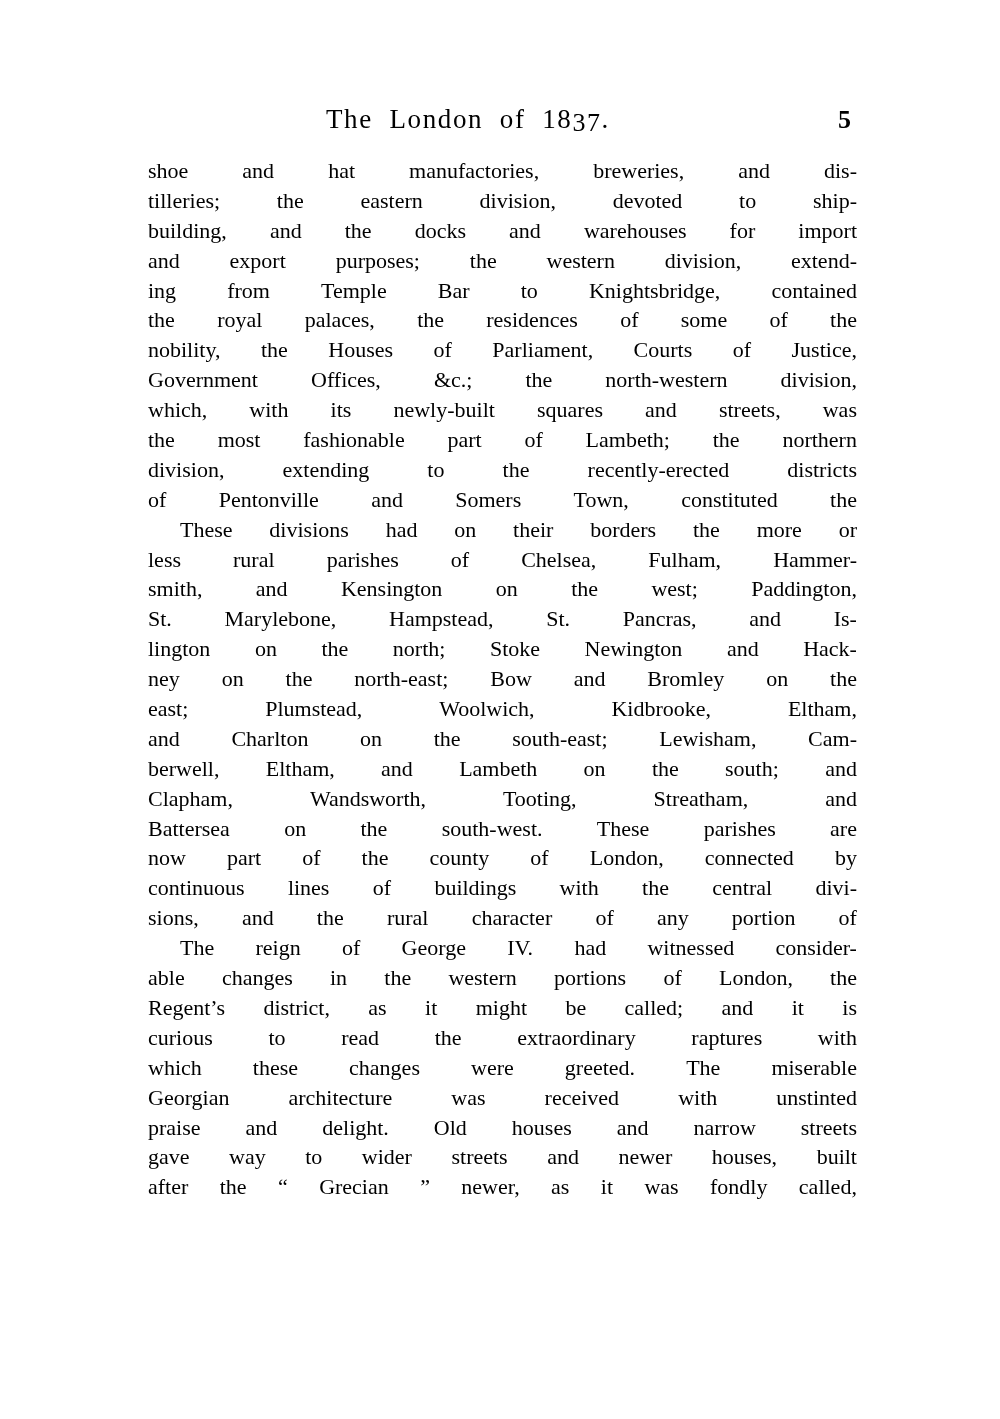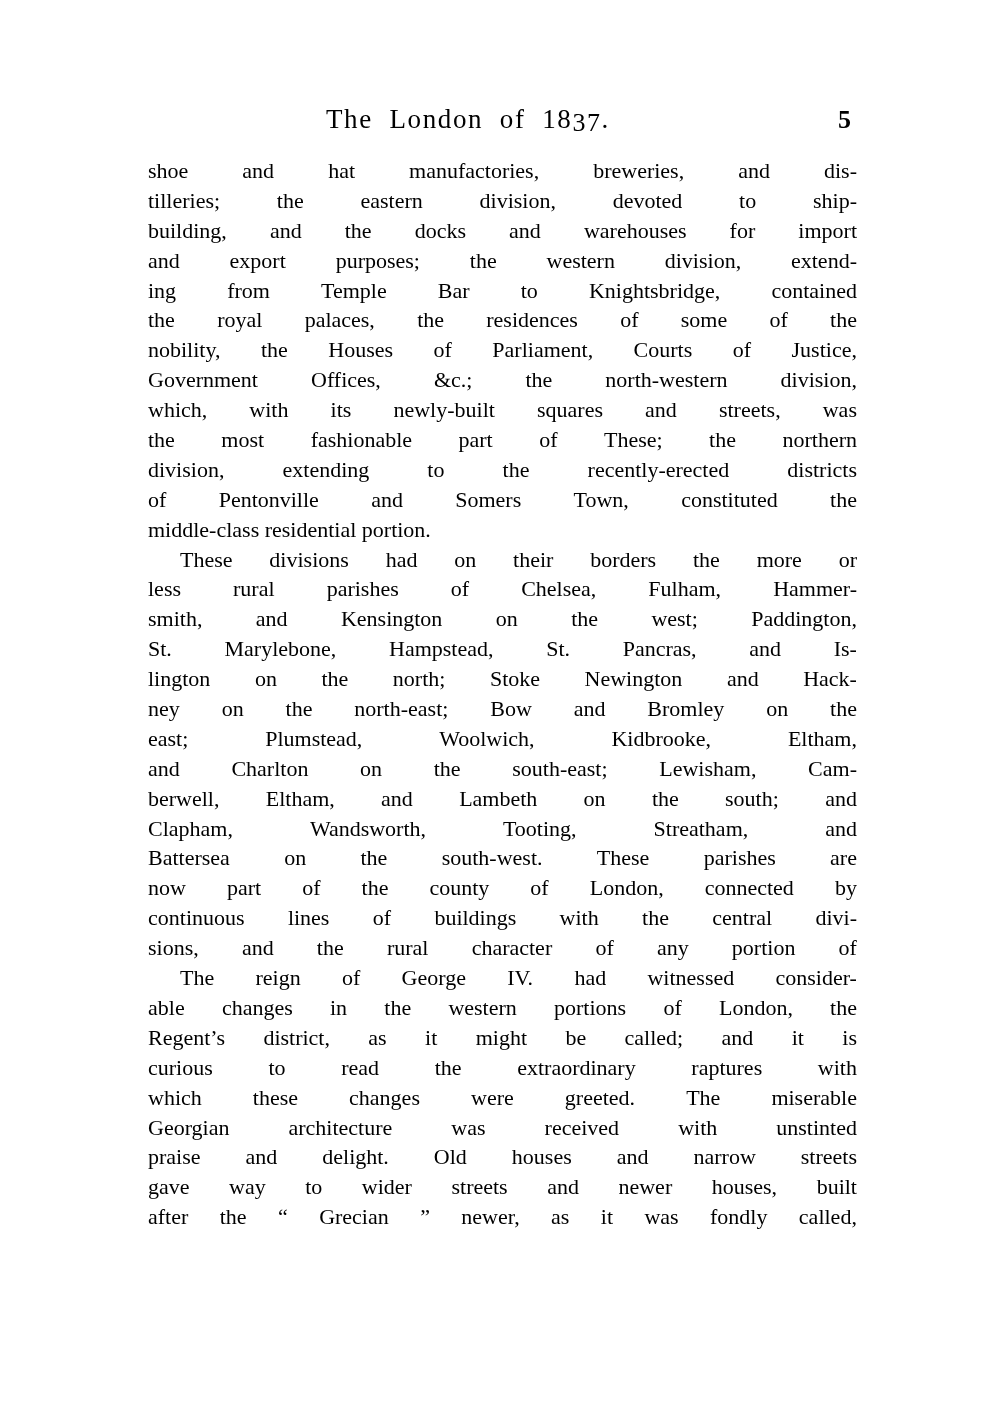--- a/index.html
+++ b/index.html
@@ -115,24 +115,23 @@
       <div class="para">
         <div class="line"><span class="w">shoe</span><span class="w">and</span><span class="w">hat</span><span class="w">manufactories,</span><span class="w">breweries,</span><span class="w">and</span><span class="w">dis-</span></div>
         <div class="line"><span class="w">tilleries;</span><span class="w">the</span><span class="w">eastern</span><span class="w">division,</span><span class="w">devoted</span><span class="w">to</span><span class="w">ship-</span></div>
         <div class="line"><span class="w">building,</span><span class="w">and</span><span class="w">the</span><span class="w">docks</span><span class="w">and</span><span class="w">warehouses</span><span class="w">for</span><span class="w">import</span></div>
         <div class="line"><span class="w">and</span><span class="w">export</span><span class="w">purposes;</span><span class="w">the</span><span class="w">western</span><span class="w">division,</span><span class="w">extend-</span></div>
         <div class="line"><span class="w">ing</span><span class="w">from</span><span class="w">Temple</span><span class="w">Bar</span><span class="w">to</span><span class="w">Knightsbridge,</span><span class="w">contained</span></div>
         <div class="line"><span class="w">the</span><span class="w">royal</span><span class="w">palaces,</span><span class="w">the</span><span class="w">residences</span><span class="w">of</span><span class="w">some</span><span class="w">of</span><span class="w">the</span></div>
         <div class="line"><span class="w">nobility,</span><span class="w">the</span><span class="w">Houses</span><span class="w">of</span><span class="w">Parliament,</span><span class="w">Courts</span><span class="w">of</span><span class="w">Justice,</span></div>
         <div class="line"><span class="w">Government</span><span class="w">Offices,</span><span class="w">&amp;c.;</span><span class="w">the</span><span class="w">north-western</span><span class="w">division,</span></div>
         <div class="line"><span class="w">which,</span><span class="w">with</span><span class="w">its</span><span class="w">newly-built</span><span class="w">squares</span><span class="w">and</span><span class="w">streets,</span><span class="w">was</span></div>
-        <div class="line"><span class="w">the</span><span class="w">most</span><span class="w">fashionable</span><span class="w">part</span><span class="w">of</span><span class="w">These;</span><span class="w">the</span><span class="w">northern</span></div>
+        <div class="line"><span class="w">the</span><span class="w">most</span><span class="w">fashionable</span><span class="w">part</span><span class="w">of</span><span class="w">Lambeth;</span><span class="w">the</span><span class="w">northern</span></div>
         <div class="line"><span class="w">division,</span><span class="w">extending</span><span class="w">to</span><span class="w">the</span><span class="w">recently-erected</span><span class="w">districts</span></div>
         <div class="line"><span class="w">of</span><span class="w">Pentonville</span><span class="w">and</span><span class="w">Somers</span><span class="w">Town,</span><span class="w">constituted</span><span class="w">the</span></div>
-        <div class="line ragged"><span class="w">middle-class residential portion.</span></div>
       </div>
       <div class="para">
         <div class="line indent"><span class="w" style="margin-left: 32px;">These</span><span class="w">divisions</span><span class="w">had</span><span class="w">on</span><span class="w">their</span><span class="w">borders</span><span class="w">the</span><span class="w">more</span><span class="w">or</span></div>
         <div class="line"><span class="w">less</span><span class="w">rural</span><span class="w">parishes</span><span class="w">of</span><span class="w">Chelsea,</span><span class="w">Fulham,</span><span class="w">Hammer-</span></div>
         <div class="line"><span class="w">smith,</span><span class="w">and</span><span class="w">Kensington</span><span class="w">on</span><span class="w">the</span><span class="w">west;</span><span class="w">Paddington,</span></div>
         <div class="line"><span class="w">St.</span><span class="w">Marylebone,</span><span class="w">Hampstead,</span><span class="w">St.</span><span class="w">Pancras,</span><span class="w">and</span><span class="w">Is-</span></div>
         <div class="line"><span class="w">lington</span><span class="w">on</span><span class="w">the</span><span class="w">north;</span><span class="w">Stoke</span><span class="w">Newington</span><span class="w">and</span><span class="w">Hack-</span></div>
         <div class="line"><span class="w">ney</span><span class="w">on</span><span class="w">the</span><span class="w">north-east;</span><span class="w">Bow</span><span class="w">and</span><span class="w">Bromley</span><span class="w">on</span><span class="w">the</span></div>
         <div class="line"><span class="w">east;</span><span class="w">Plumstead,</span><span class="w">Woolwich,</span><span class="w">Kidbrooke,</span><span class="w">Eltham,</span></div>
         <div class="line"><span class="w">and</span><span class="w">Charlton</span><span class="w">on</span><span class="w">the</span><span class="w">south-east;</span><span class="w">Lewisham,</span><span class="w">Cam-</span></div>

